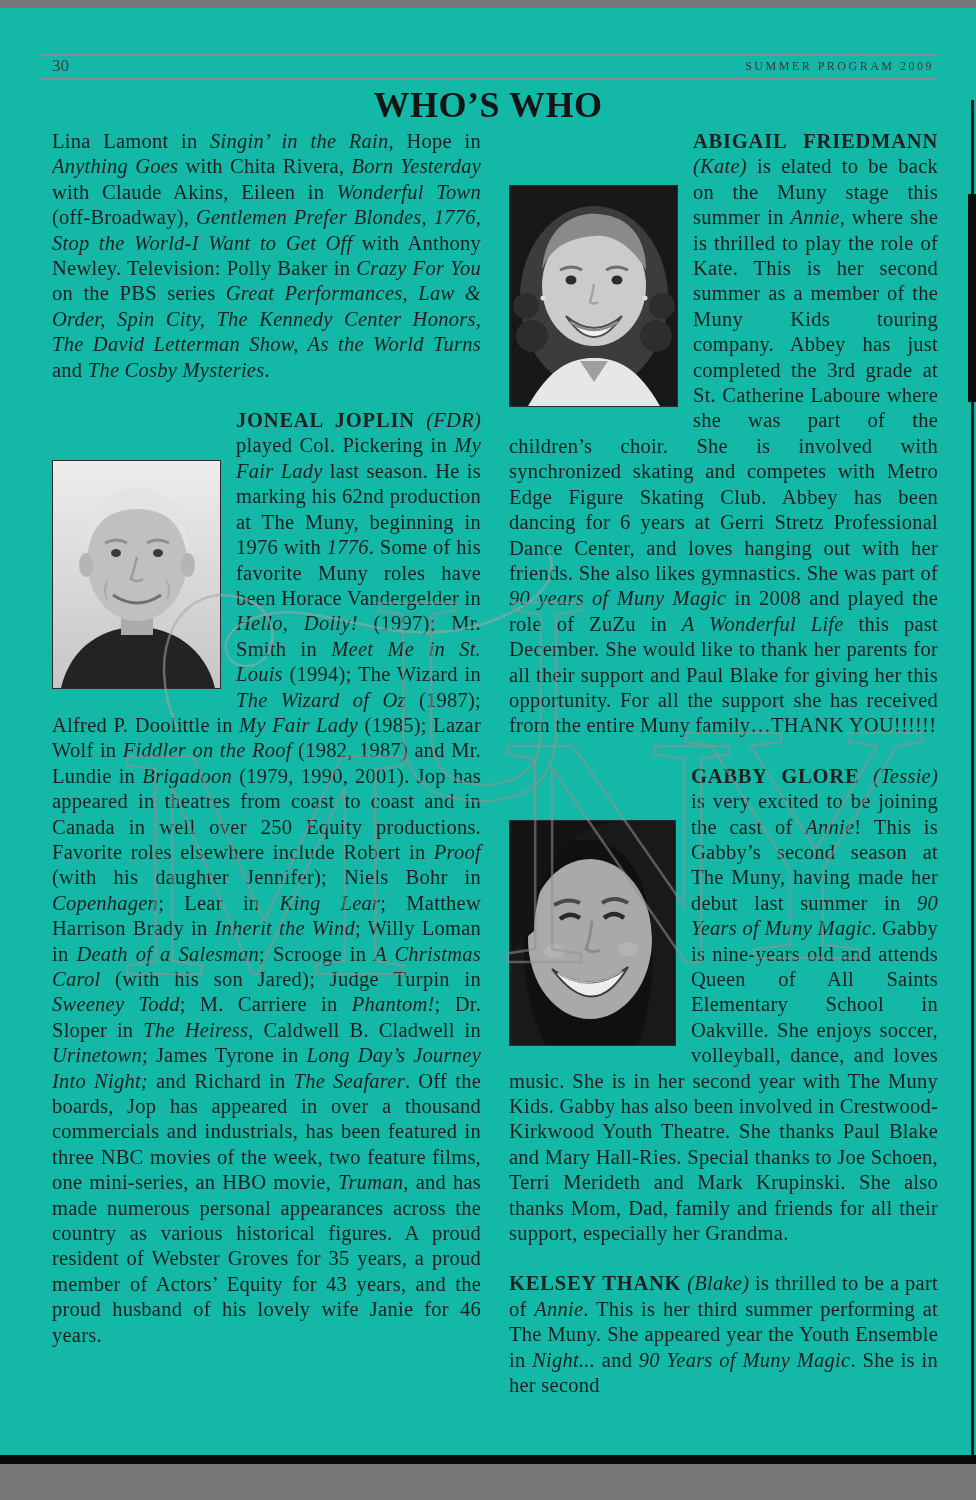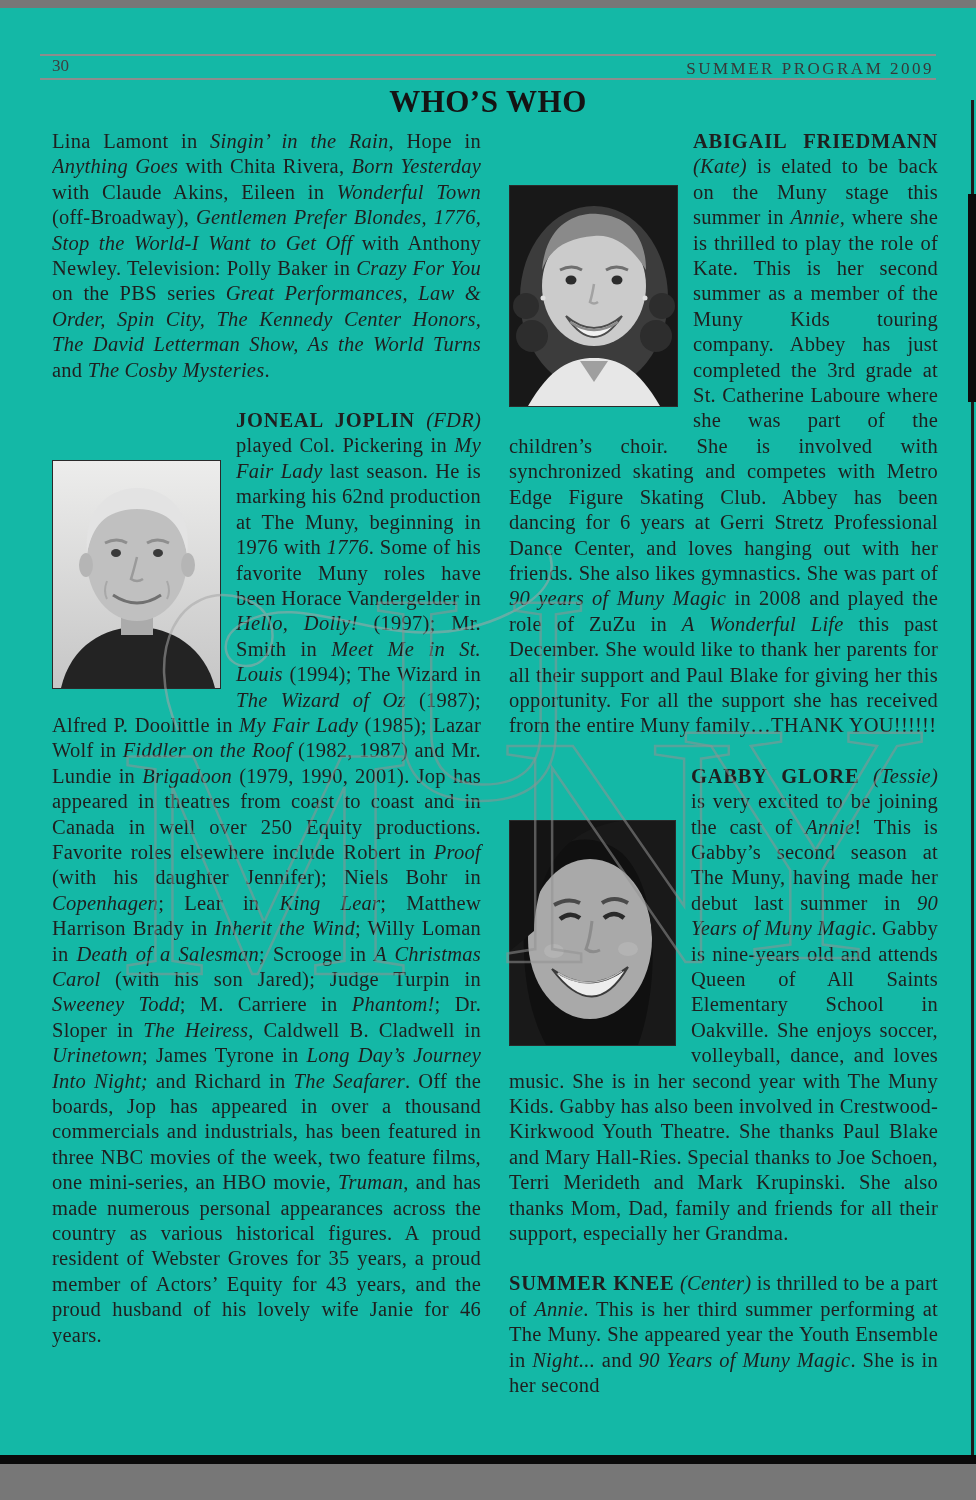--- a/index.html
+++ b/index.html
@@ -6,23 +6,23 @@
   .page{
     position:relative;width:976px;height:1456px;margin:8px auto;
     background:#14b8a6;overflow:hidden;
     font-family:"Liberation Serif","DejaVu Serif",serif;color:#1e1e1e;
   }
   
   .rule{position:absolute;left:40px;right:40px;height:2px;background:#8d8d8d;}
   .rule-top{top:46px;}
   .rule-under{top:70px;}
   .page-number{position:absolute;left:52px;top:48px;font-size:17px;color:#3f3f3f;}
-  .header-right{position:absolute;right:42px;top:51px;font-size:17px;letter-spacing:2.5px;color:#383838;}
+  .header-right{position:absolute;right:42px;top:51px;font-size:12px;letter-spacing:2.5px;color:#383838;}
   .page-title{position:absolute;left:0;right:0;top:76px;text-align:center;
-    font-size:31px;font-weight:bold;letter-spacing:.5px;color:#141414;}
+    font-size:36px;font-weight:bold;letter-spacing:.5px;color:#141414;}
   
   .columns{position:absolute;left:52px;top:121px;width:886px;height:1377px;
     display:flex;gap:28px;overflow:hidden;z-index:1;}
   .col{width:429px;min-width:429px;}
   .col p{margin:0 0 25px 0;font-size:20.5px;line-height:25.4px;text-align:justify;
     letter-spacing:.25px;color:#1f1f1f;}
   .col p b{letter-spacing:.8px;}
   
   .photo-float{float:left;margin:52px 15px 8px 0;line-height:0;border:1px solid #2a2a2a;
     background:#999;}
@@ -130,21 +130,21 @@
             <path d="M82 100 Q80 118 76 128 Q82 133 90 129" stroke="#8c8c8c" stroke-width="3" fill="none"></path>
             <path d="M42 148 Q80 176 118 146 Q84 204 42 148 Z" fill="#ededed" stroke="#3b3b3b" stroke-width="2"></path>
             <path d="M48 152 Q80 172 112 150" stroke="#bdbdbd" stroke-width="1.5" fill="none"></path>
             <ellipse cx="44" cy="130" rx="10" ry="7" fill="#bdbdbd" opacity=".5"></ellipse>
             <ellipse cx="118" cy="128" rx="10" ry="7" fill="#bdbdbd" opacity=".5"></ellipse>
           </svg>
         </span>
         <span><b>GABBY GLORE</b><span> </span><i>(Tessie)</i><span> is very excited to be joining the cast of </span><i>Annie</i><span>! This is Gabby’s second season at The Muny, having made her debut last summer in </span><i>90 Years of Muny Magic</i><span>. Gabby is nine-years old and attends Queen of All Saints Elementary School in Oakville. She enjoys soccer, volleyball, dance, and loves music. She is in her second year with The Muny Kids. Gabby has also been involved in Crestwood-Kirkwood Youth Theatre. She thanks Paul Blake and Mary Hall-Ries. Special thanks to Joe Schoen, Terri Merideth and Mark Krupinski. She also thanks Mom, Dad, family and friends for all their support, especially her Grandma.</span></span>
       </p>
 
-      <p><b>SUMMER KNEE</b><span> </span><i>(Center)</i><span> is thrilled to be a part of </span><i>Annie</i><span>. This is her third summer performing at The Muny. She appeared year the Youth Ensemble in </span><i>Night...</i><span> and </span><i>90 Years of Muny Magic</i><span>. She is in her second</span></p>
+      <p><b>KELSEY THANK</b><span> </span><i>(Blake)</i><span> is thrilled to be a part of </span><i>Annie</i><span>. This is her third summer performing at The Muny. She appeared year the Youth Ensemble in </span><i>Night...</i><span> and </span><i>90 Years of Muny Magic</i><span>. She is in her second</span></p>
     </div>
   </div>
 
   <div class="watermark">
     <svg class="wm-flourish" width="420" height="240" viewBox="0 0 420 240">
       <path d="M28 210 C-8 130 30 60 92 78 C136 91 128 146 96 146 C74 146 66 118 92 104 C160 62 248 150 362 92 C398 74 408 52 398 30" fill="none" stroke="#a6a6a6" stroke-width="2.5" opacity=".55"></path>
     </svg>
     <span class="wm-letter wm-m">M</span>
     <span class="wm-letter wm-u">U</span>
     <span class="wm-letter wm-n">N</span>

